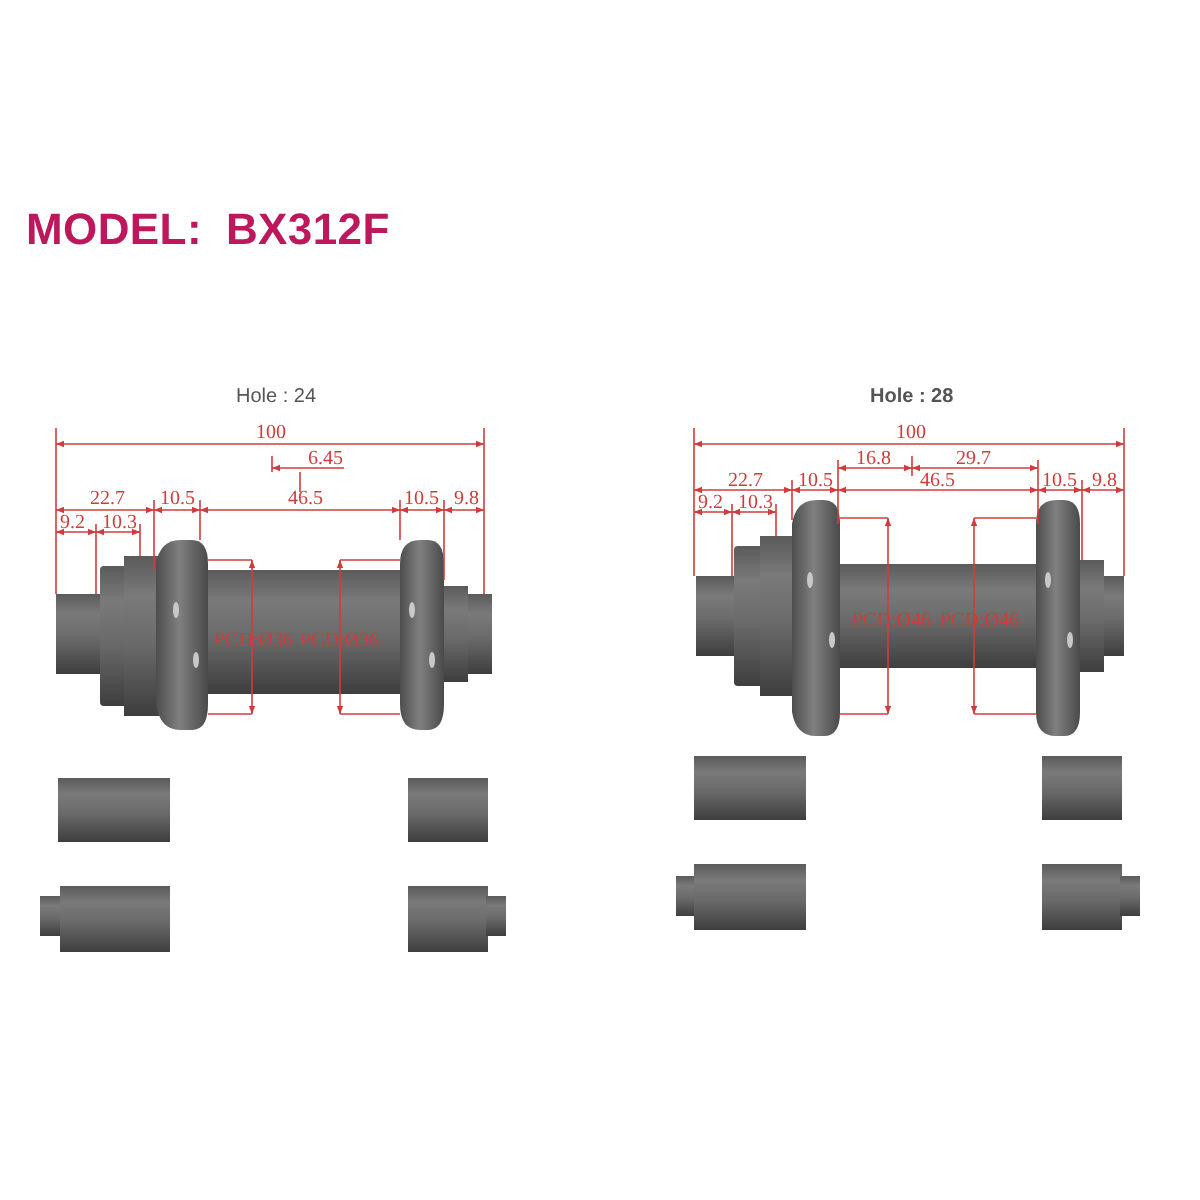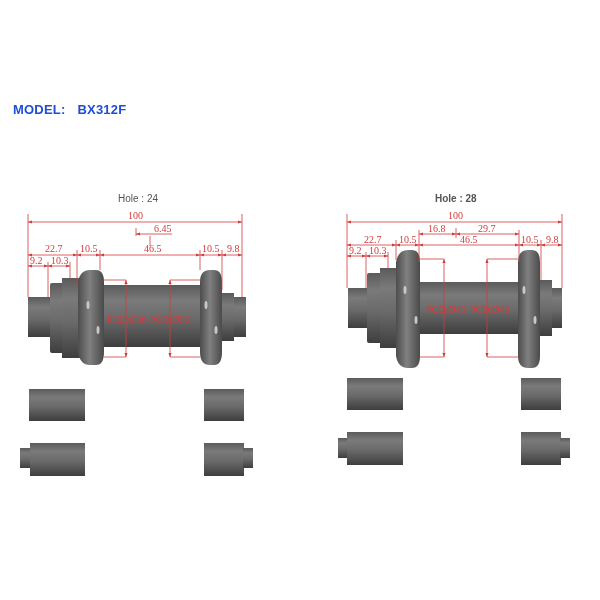--- a/index.html
+++ b/index.html
@@ -1,17 +1,17 @@
 <!DOCTYPE html>
 <html><head>
 <meta charset="utf-8">
 <style>
   html, body { margin: 0; padding: 0; background: #ffffff; }
   body { width: 600px; height: 600px; position: relative; overflow: hidden; font-family: "Liberation Sans", sans-serif; }
-  .model-title { position: absolute; left: 13px; top: 102px; font-family: "Liberation Sans", sans-serif; font-weight: bold; font-size: 13px; color: #1d4ed8; letter-spacing: 0.2px; }
+  .model-title { position: absolute; left: 13px; top: 102px; font-family: "Liberation Sans", sans-serif; font-weight: bold; font-size: 22px; color: #be185d; letter-spacing: 0.2px; }
   .model-title .gap { display: inline-block; width: 12px; }
   .hole-label { position: absolute; font-family: "Liberation Sans", sans-serif; font-size: 10px; color: #555555; }
   svg.drawing { position: absolute; left: 0; top: 0; }
   .dim text { font-family: "Liberation Serif", serif; font-size: 10px; fill: #d23b3b; }
   .pcd { font-family: "Liberation Serif", serif; font-size: 10px; fill: #d23b3b; }
 </style>
 </head>
 <body>
 
 <div class="model-title">

